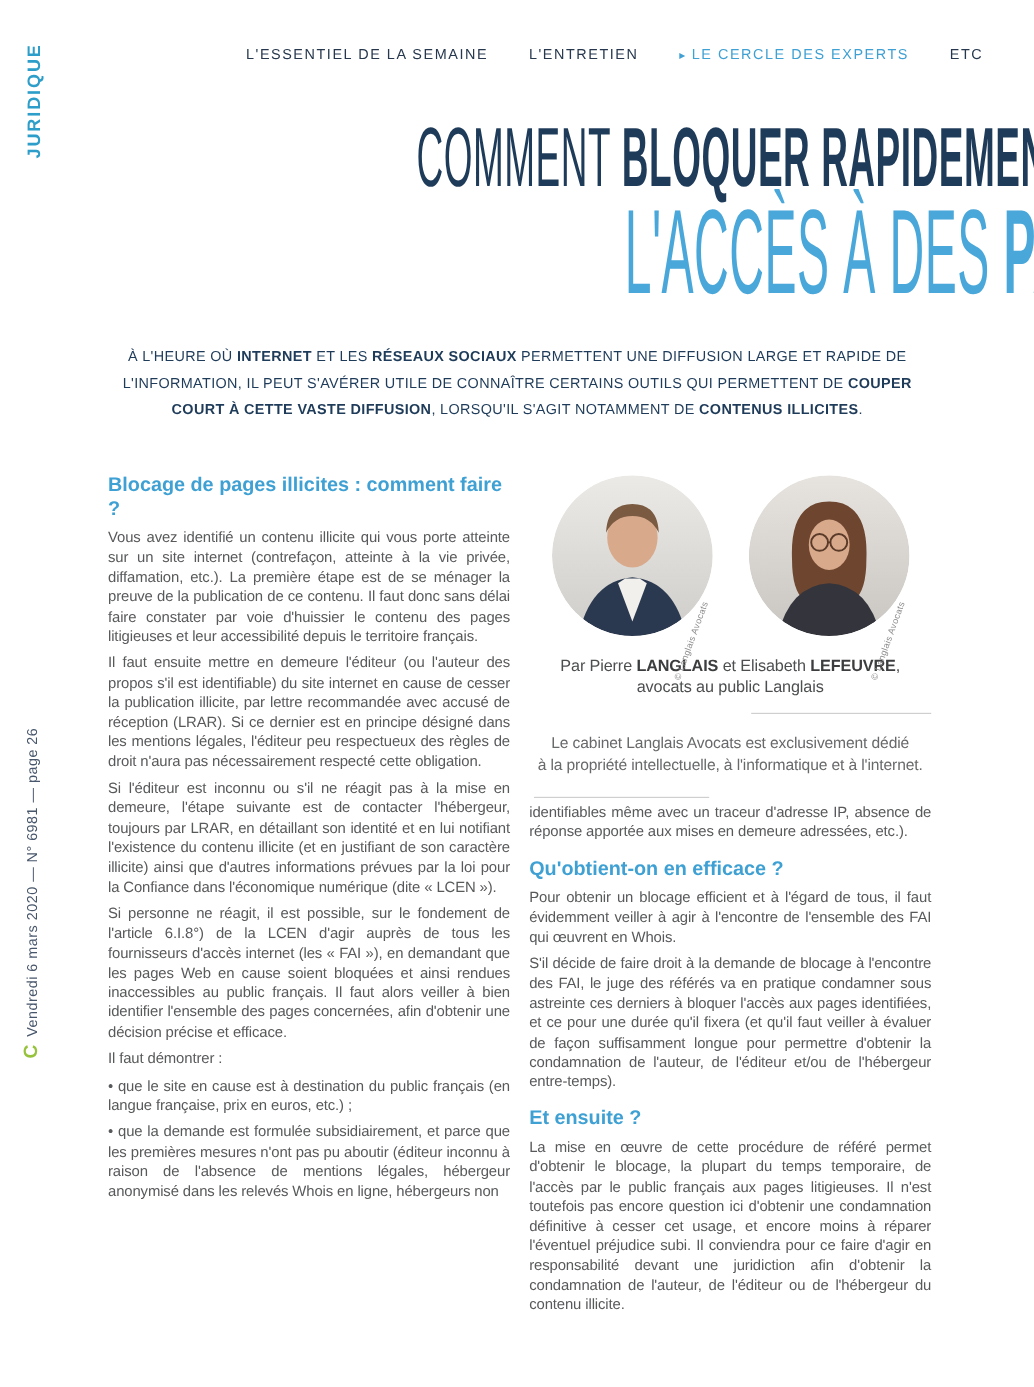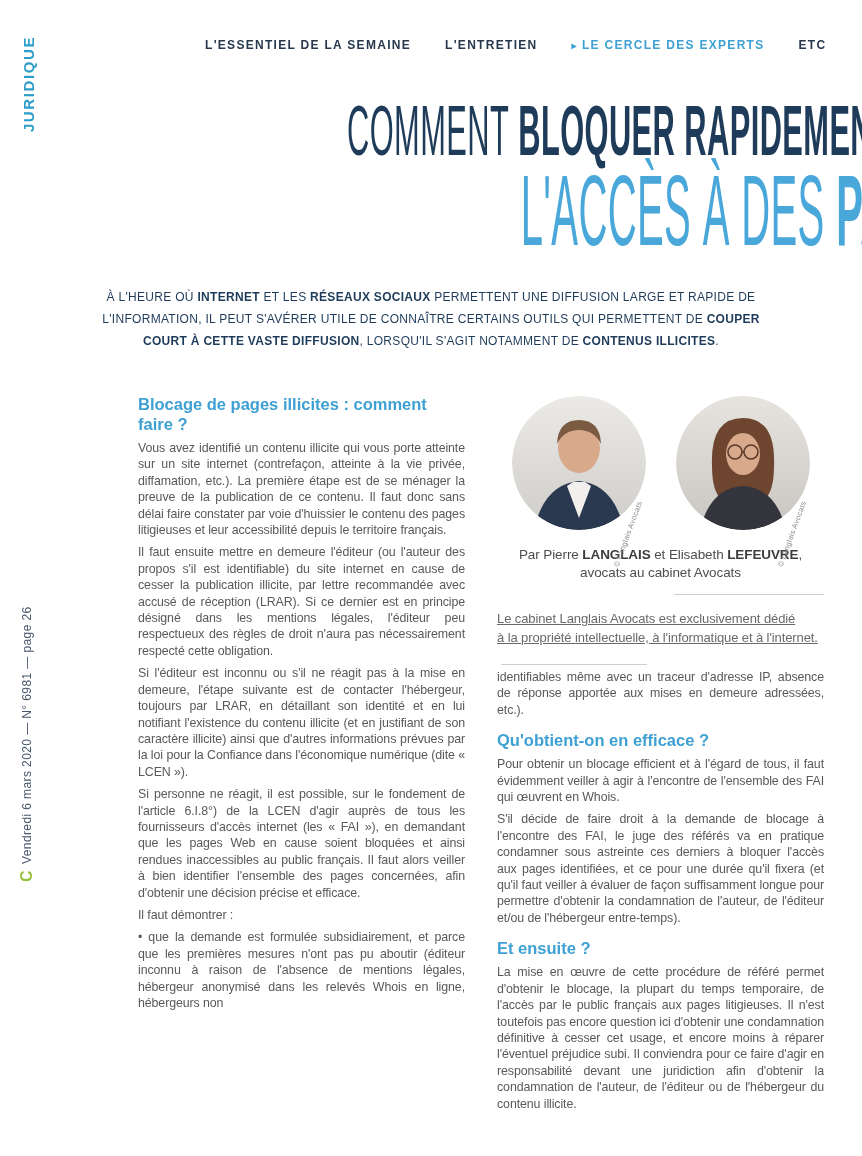--- a/index.html
+++ b/index.html
@@ -19,21 +19,21 @@
     font-size:12px; color:#47566b; letter-spacing:0.4px;
     display:flex; align-items:center;
   }
   .side-footer .logo-c {
     color:#97c23c; font-weight:700; font-size:16px; margin-bottom:6px;
     font-family:"Liberation Sans", sans-serif;
   }
   
   .topnav {
     position:absolute; top:38px; left:205px; display:flex; gap:34px;
-    font-size:12px; font-weight:700; letter-spacing:1.3px; color:#27384e;
+    font-size:12px; font-weight:400; letter-spacing:1.3px; color:#27384e;
     white-space:nowrap;
   }
   .topnav .nav-item { color:#27384e; }
   .topnav .nav-item.active { color:#3ea0d3; }
   .topnav .arrow { font-size:10px; margin-right:4px; color:#3ea0d3; }
   
   .title-block { position:absolute; top:100px; left:0; width:862px; text-align:center; }
   .t-line { display:block; white-space:nowrap; }
   .t-inner { display:inline-block; transform-origin:center; }
   .t1 { font-size:70px; line-height:62px; color:#1e3b59; }
@@ -43,43 +43,43 @@
   .w-thin { font-weight:400; letter-spacing:1px; }
   .w-bold { font-weight:700; letter-spacing:1px; }
   
   .intro {
     position:absolute; top:286px; left:100px; width:662px;
     text-align:center; font-size:12px; line-height:22px;
     color:#1e3b59; letter-spacing:0.3px;
   }
   .intro b { font-weight:700; }
   
-  .columns { position:absolute; top:394px; left:90px; width:686px; display:flex; gap:32px;margin-left:48px; }
+  .columns { position:absolute; top:394px; left:90px; width:686px; display:flex; gap:16px; }
   .col { width:335px; font-size:12.4px; line-height:16.4px; color:#58595b; text-align:justify; letter-spacing:-0.1px; }
   .col p { margin:0 0 6px 0; }
   .blue-head {
     font-size:16.5px; line-height:20px; font-weight:700; color:#3ea0d3;
     margin:12px 0 6px 0; text-align:left; letter-spacing:0;
   }
   .blue-head.first { margin-top:0; }
   
   .photos { display:flex; justify-content:center; gap:30px; margin:2px 0 16px 0; }
   .photo-wrap { position:relative; width:134px; height:134px; }
   .photo-circle { width:134px; height:134px; border-radius:50%; overflow:hidden; display:block; }
   .photo-credit {
     position:absolute; right:-3px; bottom:26px;
     transform:rotate(-70deg); transform-origin:right bottom;
     font-size:7.5px; color:#8a8a8a; white-space:nowrap; letter-spacing:0.3px;
   }
   
   .caption { text-align:center; font-size:13.5px; line-height:18px; color:#4d4e50; margin-bottom:12px; }
   .caption b { font-weight:700; color:#3c3d3f; }
   .bio {
-    position:relative; text-align:left; font-size:13px; line-height:18.5px;
-    color:#68696b; padding:16px 0 18px 0; margin-bottom:4px;text-decoration:underline;
+    position:relative; text-align:center; font-size:13px; line-height:18.5px;
+    color:#68696b; padding:16px 0 18px 0; margin-bottom:4px;
   }
   .bio::before { content:""; position:absolute; top:0; right:0; width:150px; height:1px; background:#cfcfcf; }
   .bio::after  { content:""; position:absolute; bottom:0; left:4px; width:146px; height:1px; background:#cfcfcf; }
   .bio .url { font-style:italic; color:#5c5d5f; text-decoration:none; }
   
   span[data-bind] { white-space:pre-wrap; }
   .t-line span[data-bind], .topnav span[data-bind] { white-space:nowrap; }
 </style>
 </head>
 <body>
@@ -109,20 +109,21 @@
 
   <div class="columns">
 
     <div class="col">
       <div class="blue-head first" data-bind="left_column.heading1">Blocage de pages illicites : comment faire ?</div>
       <p data-bind="left_column.p1">Vous avez identifié un contenu illicite qui vous porte atteinte sur un site internet (contrefaçon, atteinte à la vie privée, diffamation, etc.). La première étape est de se ménager la preuve de la publication de ce contenu. Il faut donc sans délai faire constater par voie d'huissier le contenu des pages litigieuses et leur accessibilité depuis le territoire français.</p>
       <p data-bind="left_column.p2">Il faut ensuite mettre en demeure l'éditeur (ou l'auteur des propos s'il est identifiable) du site internet en cause de cesser la publication illicite, par lettre recommandée avec accusé de réception (LRAR). Si ce dernier est en principe désigné dans les mentions légales, l'éditeur peu respectueux des règles de droit n'aura pas nécessairement respecté cette obligation.</p>
       <p data-bind="left_column.p3">Si l'éditeur est inconnu ou s'il ne réagit pas à la mise en demeure, l'étape suivante est de contacter l'hébergeur, toujours par LRAR, en détaillant son identité et en lui notifiant l'existence du contenu illicite (et en justifiant de son caractère illicite) ainsi que d'autres informations prévues par la loi pour la Confiance dans l'économique numérique (dite « LCEN »).</p>
       <p data-bind="left_column.p4">Si personne ne réagit, il est possible, sur le fondement de l'article 6.I.8°) de la LCEN d'agir auprès de tous les fournisseurs d'accès internet (les « FAI »), en demandant que les pages Web en cause soient bloquées et ainsi rendues inaccessibles au public français. Il faut alors veiller à bien identifier l'ensemble des pages concernées, afin d'obtenir une décision précise et efficace.</p>
       <p data-bind="left_column.p5">Il faut démontrer :</p>
+      <p data-bind="left_column.bullet2">• que le site en cause est à destination du public français (en langue française, prix en euros, etc.) ;</p>
       <p data-bind="left_column.bullet3">• que la demande est formulée subsidiairement, et parce que les premières mesures n'ont pas pu aboutir (éditeur inconnu à raison de l'absence de mentions légales, hébergeur anonymisé dans les relevés Whois en ligne, hébergeurs non</p>
     </div>
 
     <div class="col">
 
       <div class="photos">
         <div class="photo-wrap">
           <svg class="photo-circle" viewBox="0 0 134 134">
             <defs>
               <clipPath id="c1">
@@ -163,21 +164,21 @@
               <circle cx="75" cy="56" r="7" fill="none" stroke="#5a3a28" stroke-width="1.6"></circle>
               <path d="M66,56 L68,56" stroke="#5a3a28" stroke-width="1.6"></path>
             </g>
           </svg>
           <span class="photo-credit" data-bind="right_column.photo_credit">© Langlais Avocats</span>
         </div>
       </div>
 
       <div class="caption">
         <span data-bind="right_column.caption.seg1">Par Pierre </span><b data-bind="right_column.caption.name1">LANGLAIS</b><span data-bind="right_column.caption.seg2"> et Elisabeth </span><b data-bind="right_column.caption.name2">LEFEUVRE</b><span data-bind="right_column.caption.seg3">,</span>
-        <div data-bind="right_column.caption.line2">avocats au cabinet Avocats</div>
+        <div data-bind="right_column.caption.line2">avocats au public Langlais</div>
       </div>
 
       <div class="bio">
         <div data-bind="right_column.bio.line1">Le cabinet Langlais Avocats est exclusivement dédié</div>
         <div data-bind="right_column.bio.line2">à la propriété intellectuelle, à l'informatique et à l'internet.</div>
       </div>
 
       <p data-bind="right_column.p6">identifiables même avec un traceur d'adresse IP, absence de réponse apportée aux mises en demeure adressées, etc.).</p>
       <div class="blue-head" data-bind="right_column.heading3">Qu'obtient-on en efficace ?</div>
       <p data-bind="right_column.p7">Pour obtenir un blocage efficient et à l'égard de tous, il faut évidemment veiller à agir à l'encontre de l'ensemble des FAI qui œuvrent en Whois.</p>

